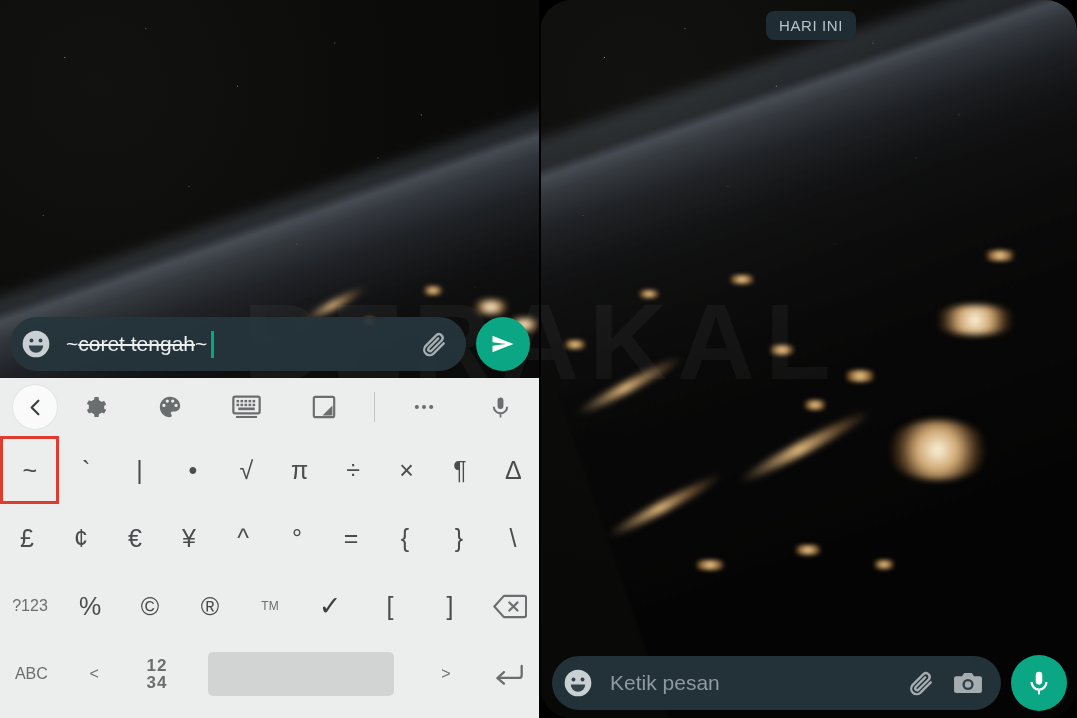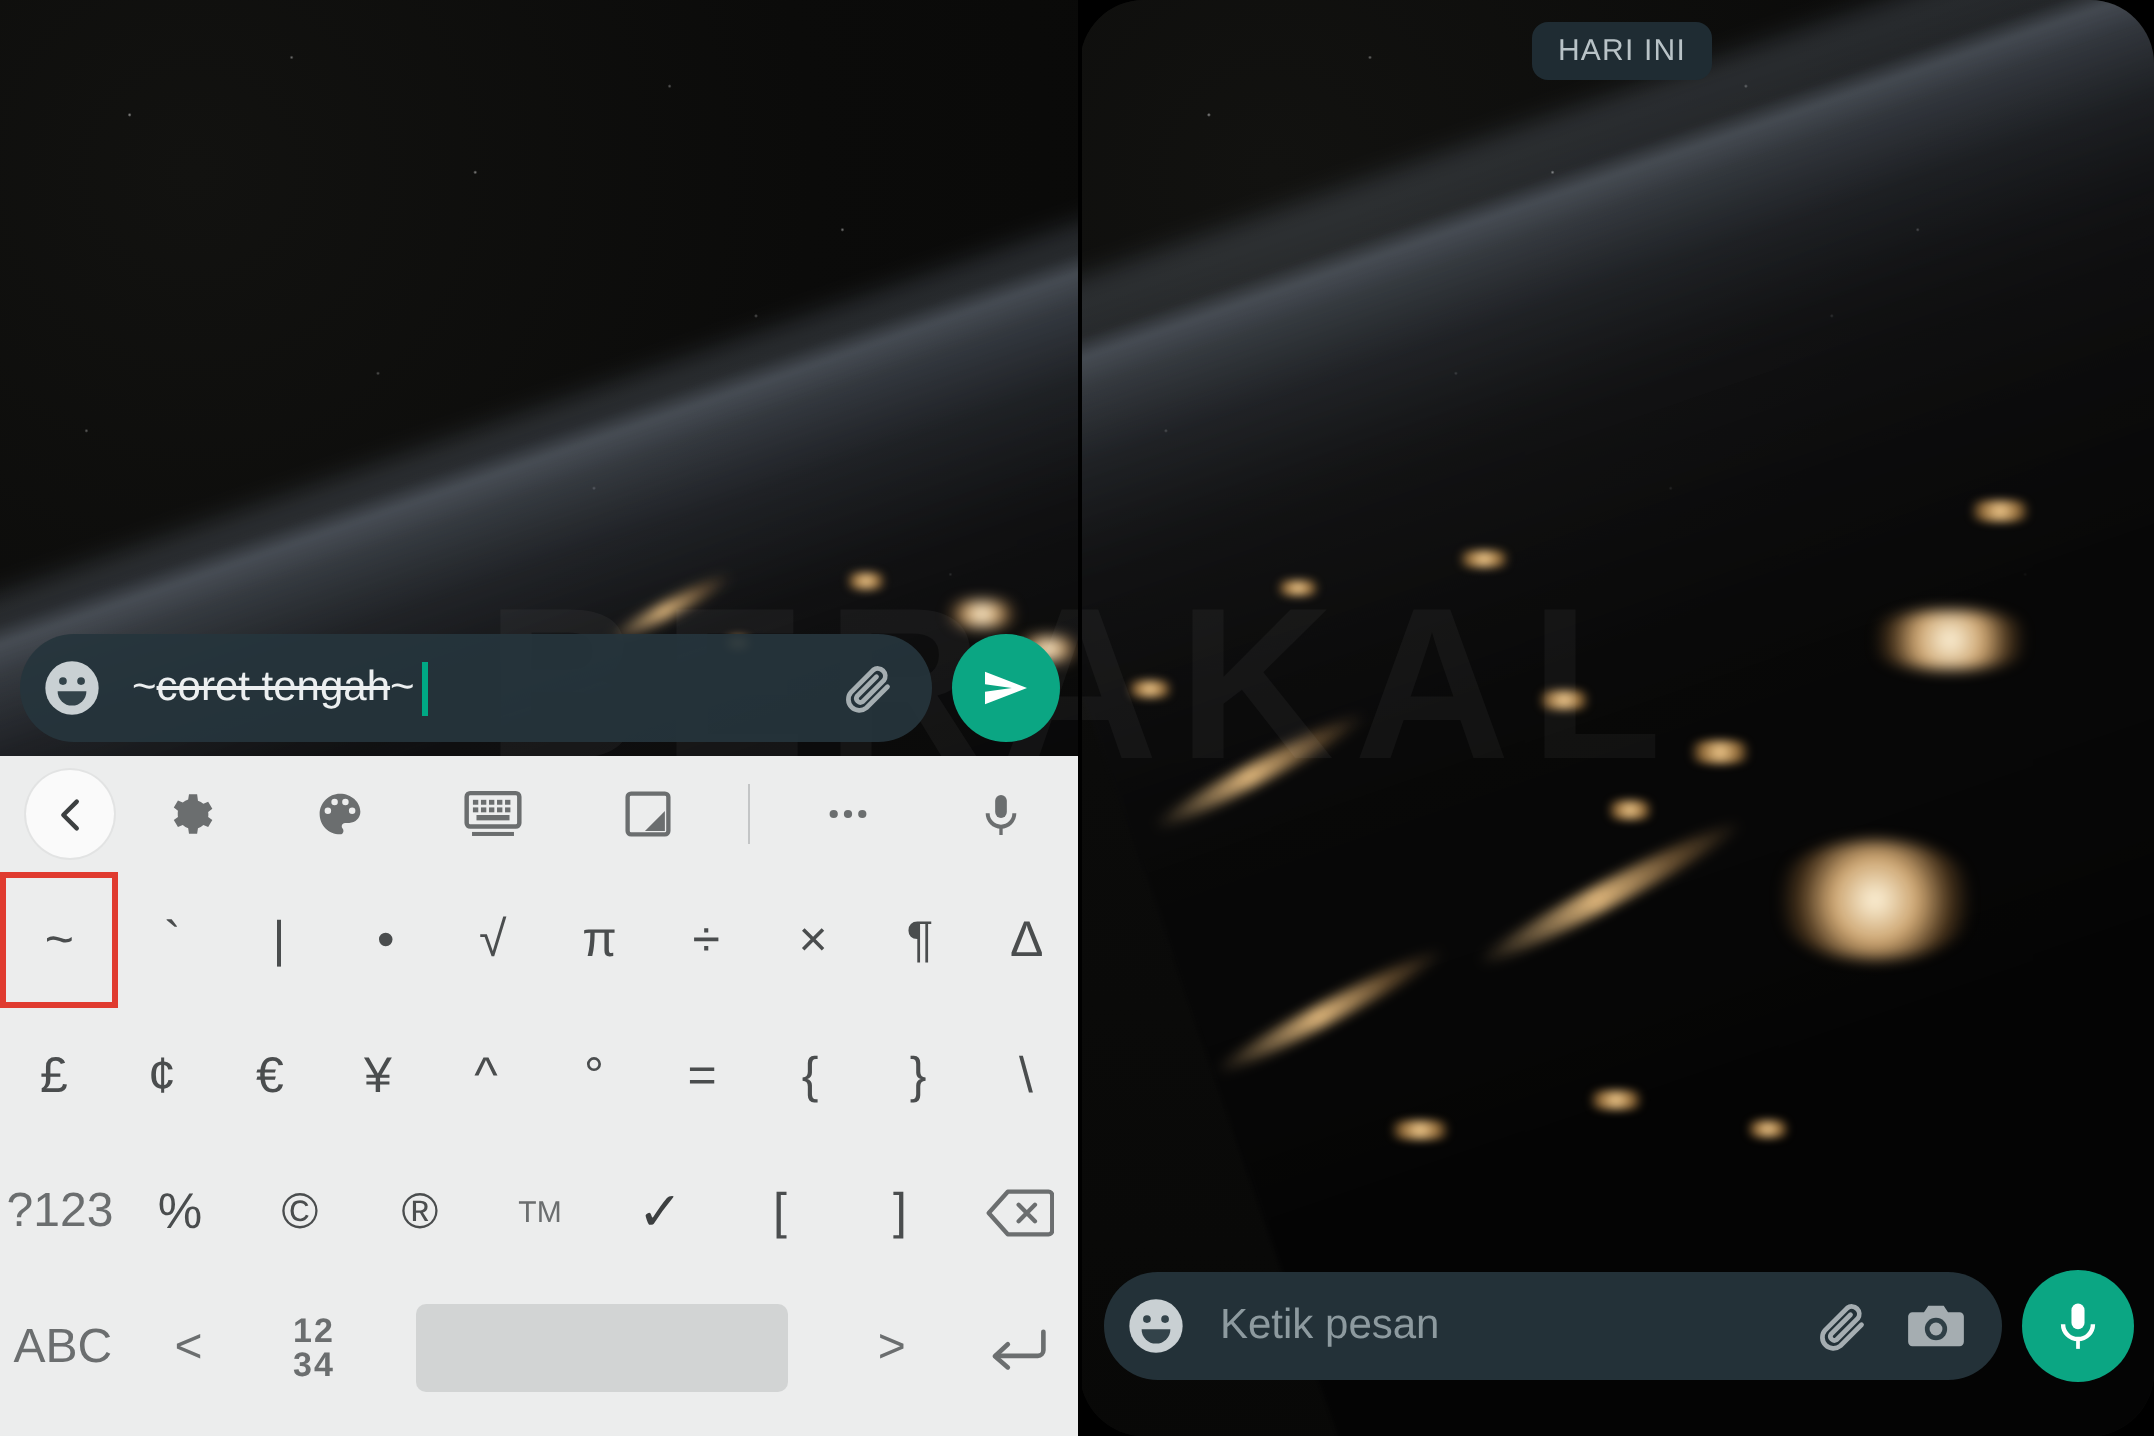--- a/index.html
+++ b/index.html
@@ -72,33 +72,33 @@
   
   .keyboard{position:absolute;left:0;bottom:0;width:540px;height:340px;background:#eceded;z-index:30;}
   .kbtoolbar{height:58px;display:flex;align-items:center;}
   .kbtool{flex:0 0 auto;display:flex;align-items:center;justify-content:center;}
   .backcircle{width:44px;height:44px;border-radius:50%;background:#fafafa;margin-left:13px;
      display:flex;align-items:center;justify-content:center;box-shadow:0 0 0 1px rgba(0,0,0,.04);}
   .tsep{width:1px;height:30px;background:#c3c5c6;}
   .kbrow{display:flex;height:68px;}
   .key{flex:1;display:flex;align-items:center;justify-content:center;
      font-size:25px;color:#4a4d4e;position:relative;user-select:none;}
-  .key.small{font-size:24px;color:#6b6e6f;}
+  .key.small{font-size:16px;color:#6b6e6f;}
   .key.hl{border:3px solid #e03b2f;box-sizing:border-box;}
   .spacekey{flex:3.6;display:flex;align-items:center;justify-content:center;}
   .spacebar{width:186px;height:44px;background:#d2d4d4;border-radius:5px;}
   .num2x2{line-height:1.02;font-size:17px;color:#6b6e6f;text-align:center;letter-spacing:1px;font-weight:bold;}
-  .tm{font-size:15px;vertical-align:super;color:#6b6e6f;}
+  .tm{font-size:12px;vertical-align:super;color:#6b6e6f;}
   .check{font-size:27px;color:#3c3f40;}
 
   
   .daychip{position:absolute;top:11px;left:226px;background:#1f2c33;border-radius:8px;
      padding:6px 13px;color:#b9c3c7;font-size:15px;letter-spacing:.6px;z-index:10;}
 
-  .inputbar2{position:absolute;left:0;right:0;bottom:24px;height:62px;display:flex;align-items:center;z-index:20;justify-content:center;}
+  .inputbar2{position:absolute;left:0;right:0;bottom:4px;height:62px;display:flex;align-items:center;z-index:20;justify-content:center;}
   .ib2field{display:flex;align-items:center;flex:1;height:54px;margin-left:12px;
      background:rgba(38,53,60,.93);border-radius:27px;}
   .ph{flex:1;margin-left:16px;font-size:21px;color:#8d9a9f;}
   .cam-ic{width:30px;height:26px;margin-right:18px;opacity:.8;}
   .micbtn{width:56px;height:56px;border-radius:50%;background:#0ba683;margin:0 10px;
      display:flex;align-items:center;justify-content:center;flex:0 0 auto;}
 </style>
 </head>
 <body>
 

